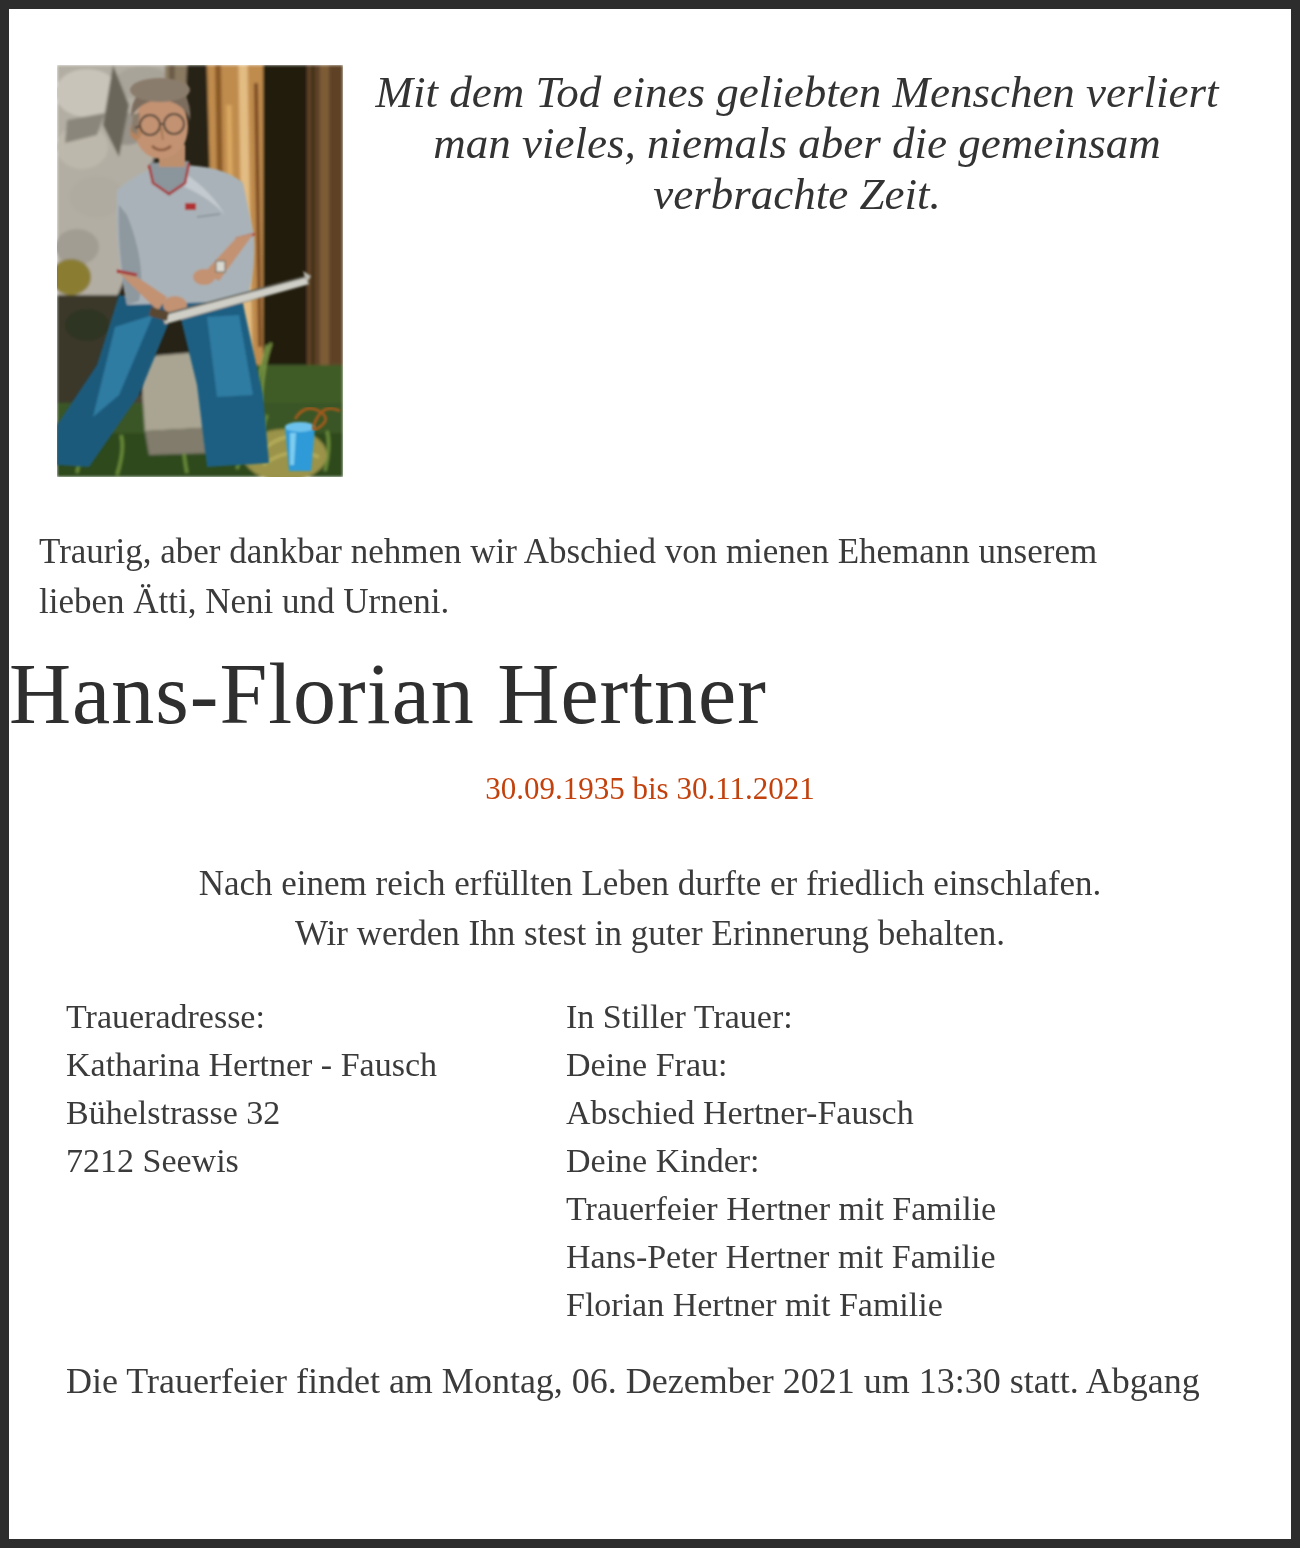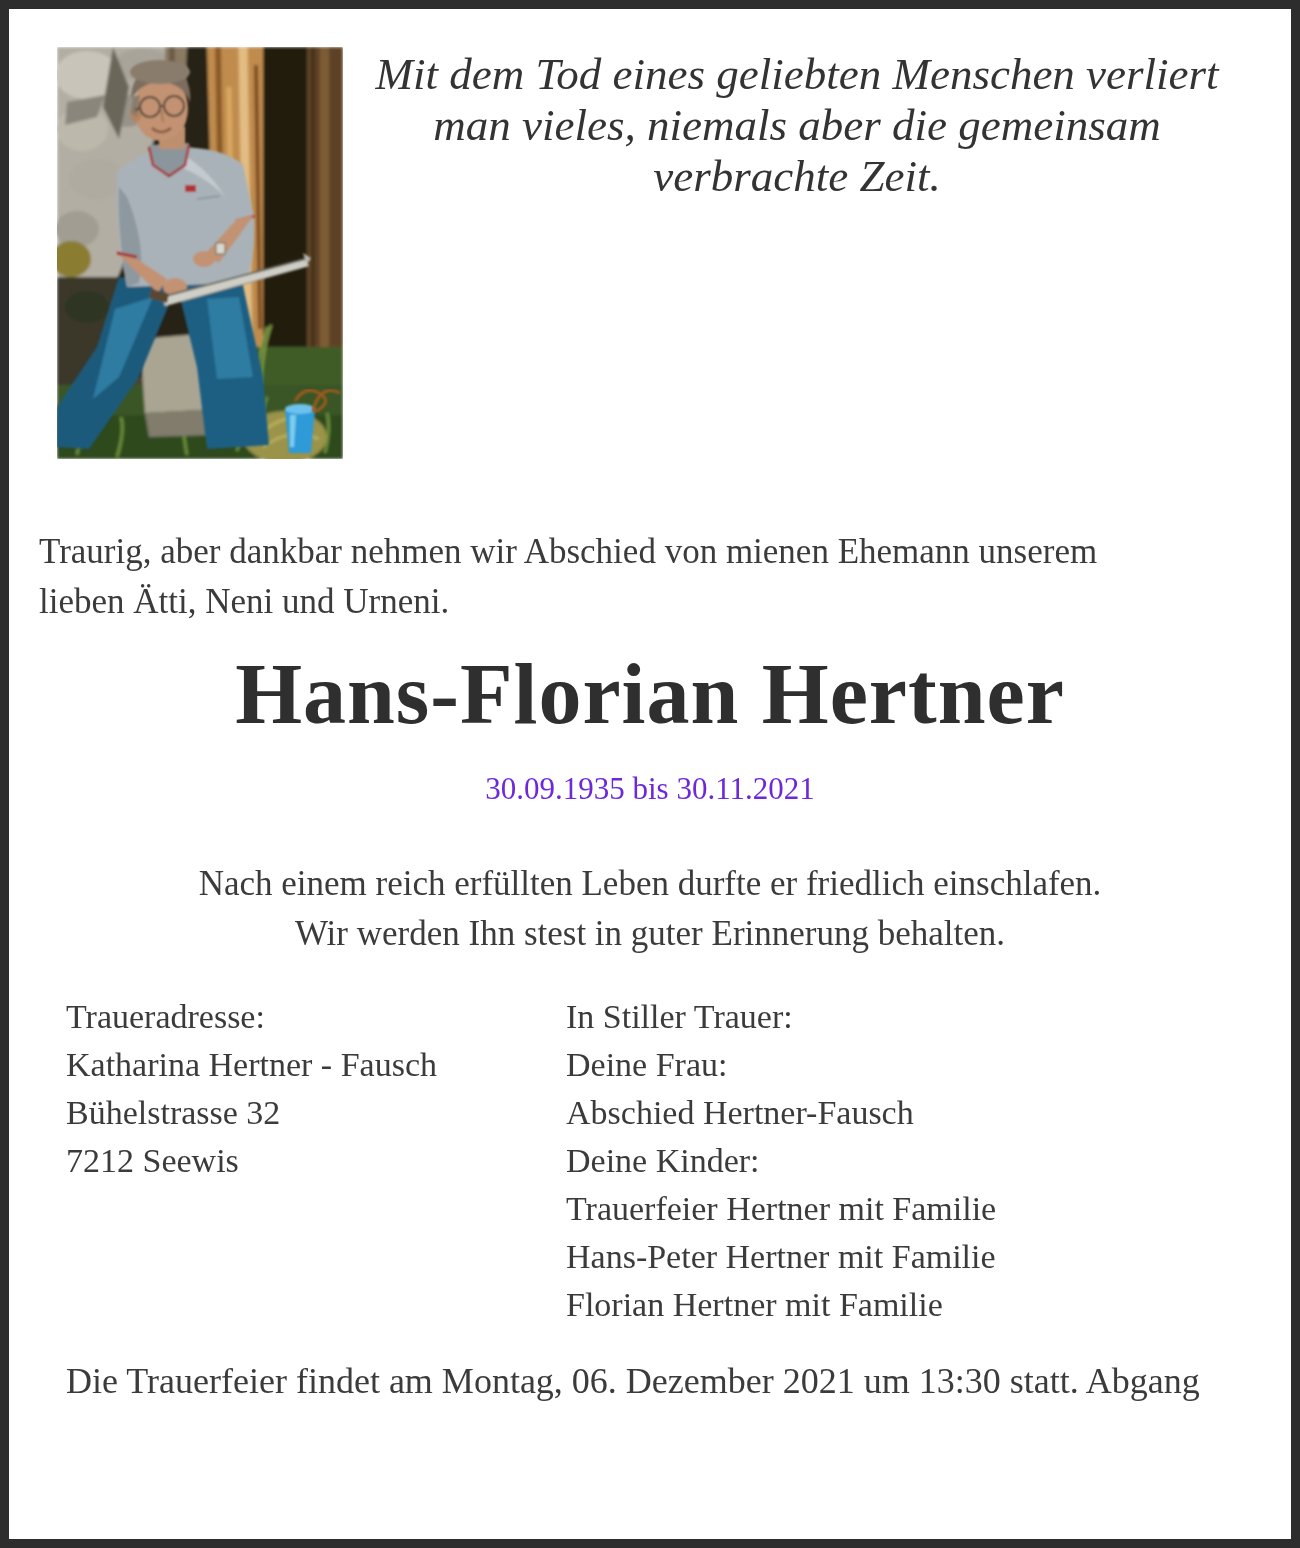--- a/index.html
+++ b/index.html
@@ -13,21 +13,21 @@
     height: 1548px;
     box-sizing: border-box;
     background: #ffffff;
     border: 9px solid #2d2d2d;
     font-family: "Liberation Serif", serif;
     color: #3b3b3b;
     overflow: hidden;
   }
   .top-section {
     position: absolute;
-    top: 38px;
+    top: 56px;
     left: 48px;
     right: 40px;
     display: flex;
   }
   .photo-frame {
     flex: 0 0 auto;
     width: 286px;
     height: 412px;
   }
   .photo-frame svg {
@@ -50,35 +50,35 @@
     left: 30px;
     right: 30px;
     font-size: 35px;
     line-height: 50px;
   }
   .deceased-name {
     position: absolute;
     top: 642px;
     left: 0;
     right: 0;
-    text-align: center;
+    text-align: left;
     font-size: 86px;
     line-height: 1;
-    font-weight: 700;
+    font-weight: 400;
     color: #2f2f2f;
     letter-spacing: 1px;
   }
   .life-dates {
     position: absolute;
     top: 762px;
     left: 0;
     right: 0;
     text-align: center;
     font-size: 31px;
-    color: #6d28d9;
+    color: #c2410c;
   }
   .message {
     position: absolute;
     top: 836px;
     left: 30px;
     right: 30px;
     text-align: center;
     font-size: 35px;
     line-height: 50px;
     margin-top: 14px;

